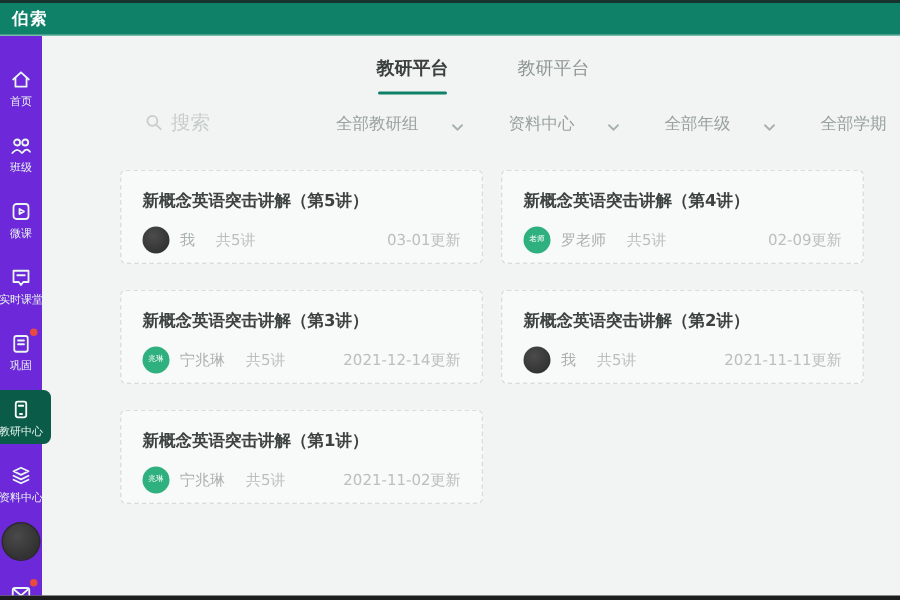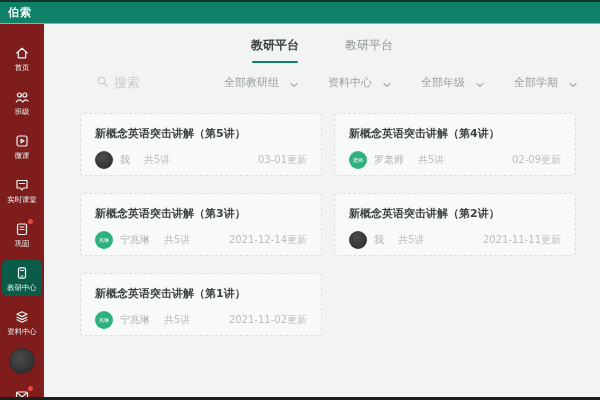--- a/index.html
+++ b/index.html
@@ -16,22 +16,22 @@
     position:absolute; top:2px; left:0; right:0; height:22px;
     background:#0E8168; z-index:5;
     border-bottom:1px solid rgba(255,255,255,.45);
     display:flex; align-items:center;
   }
   .logo { color:#ffffff; font-size:11px; font-weight:bold; margin-left:8px; letter-spacing:1px; }
   .bottom-dark { position:absolute; bottom:0; left:0; right:0; height:3px; background:#1d1d1d; z-index:6; }
 
   
   .sidebar {
-    position:absolute; top:24px; left:0; bottom:3px; width:44px;
-    background:#7f1d1d; z-index:4;
+    position:absolute; top:24px; left:0; bottom:3px; width:28px;
+    background:#6d28d9; z-index:4;
     display:flex; flex-direction:column; align-items:center;
     padding-top:16px;
   }
   .side-item {
     width:40px; padding:5px 0 4px; margin-bottom:8px; border-radius:5px;
     display:flex; flex-direction:column; align-items:center; gap:3px;
     position:relative; cursor:pointer;
   }
   .side-item.active { background:#0A5C49;align-items:center; }
   .side-item svg { display:block; }
@@ -64,21 +64,21 @@
   }
 
   .filters { display:flex; align-items:center; margin:9px 24px 0 52px; height:20px; }
   .search-box { display:flex; align-items:center; gap:5px; }
   .search-input {
     border:none; background:transparent; outline:none; width:110px;
     font-size:13px; color:#6b7471; font-family:inherit;
   }
   .search-input::placeholder { color:#c6cdcb; opacity:1; }
   .dropdowns { margin-left:auto; display:flex; gap:30px; }
-  .dropdown { display:flex; align-items:center; gap:11px; cursor:pointer; }
+  .dropdown { display:flex; align-items:center; gap:22px; cursor:pointer; }
   .dropdown-label { font-size:11px; color:#98a19e; white-space:nowrap; }
 
   
   .cards {
     display:grid; grid-template-columns:242px 242px; column-gap:12px; row-gap:17px;
     margin:21px 0 0 36px;
   }
   .card {
     height:63px; border:1px dashed #d7dedb; border-radius:4px; background:#f8faf9;
     padding:12px 14px 0; cursor:pointer;

